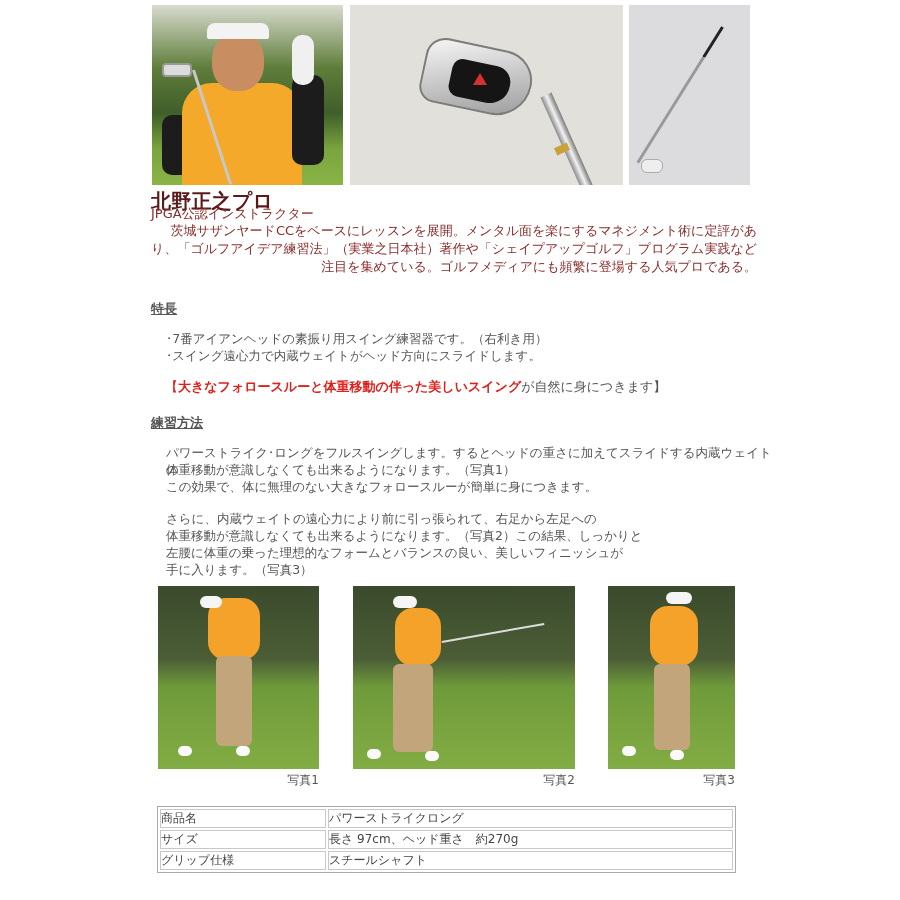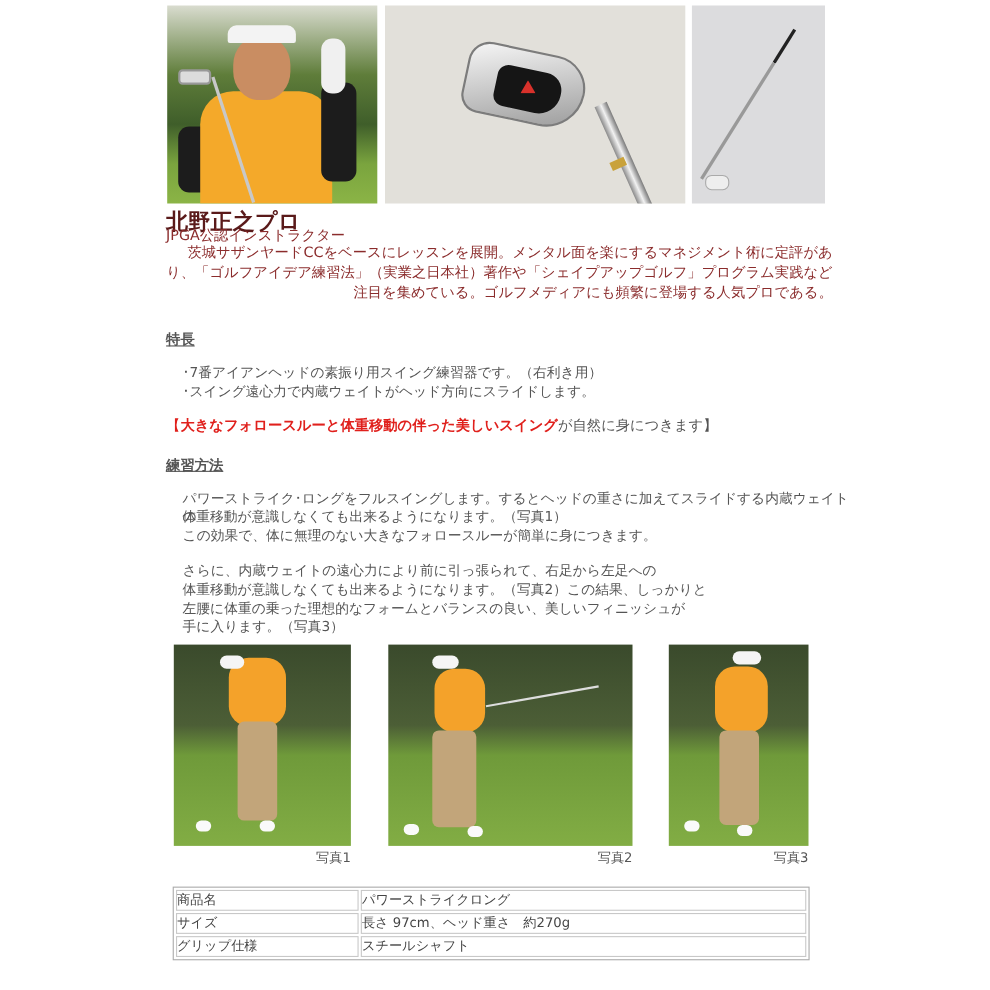--- a/index.html
+++ b/index.html
@@ -32,21 +32,21 @@
   #photo-club .shaft { position: absolute; left: 92px; top: 22px; width: 3px; height: 160px; background: linear-gradient(180deg, #222 0 22%, #999 22% 100%); transform: rotate(32deg); transform-origin: top; }
   #photo-club .head { position: absolute; left: 12px; top: 154px; width: 22px; height: 14px; background: #eee; border: 1px solid #aaa; border-radius: 6px; }
 
   
   .pro-name { position: absolute; left: 151px; top: 188px; font-size: 20px; font-weight: bold; color: #5a1a1a; letter-spacing: 0.2px; }
   .pro-title { position: absolute; left: 151px; top: 205px; font-size: 13px; color: #8b2c2c; }
   .pro-bio { position: absolute; left: 151px; top: 222px; width: 606px; font-size: 13px; line-height: 18px; color: #8b2c2c; text-align: right; }
 
   .section-h { position: absolute; left: 151px; font-size: 13px; font-weight: bold; color: #555; text-decoration: underline; }
   .body-gray { position: absolute; left: 166px; width: 606px; font-size: 12.5px; line-height: 17px; color: #555; }
-  .highlight { position: absolute; left: 151px; top: 378px; font-size: 13px; color: #555; }
+  .highlight { position: absolute; left: 165px; top: 378px; font-size: 13px; color: #555; }
   .highlight .red { color: #e0201c; font-weight: bold; }
   .highlight .br { color: #e0201c; }
 
   
   .swing { position: absolute; top: 586px; height: 183px; overflow: hidden;
     background: linear-gradient(180deg, #3a4a2c 0%, #4c5e36 40%, #6f9a3a 55%, #82ad44 100%); }
   .swing .body { position: absolute; background: #f4a22a; border-radius: 18px; }
   .swing .pants { position: absolute; background: #c2a57a; }
   .swing .visor { position: absolute; background: #f5f5f5; border-radius: 6px; }
   .swing .shoe { position: absolute; width: 14px; height: 10px; background: #fafafa; border-radius: 5px; }

